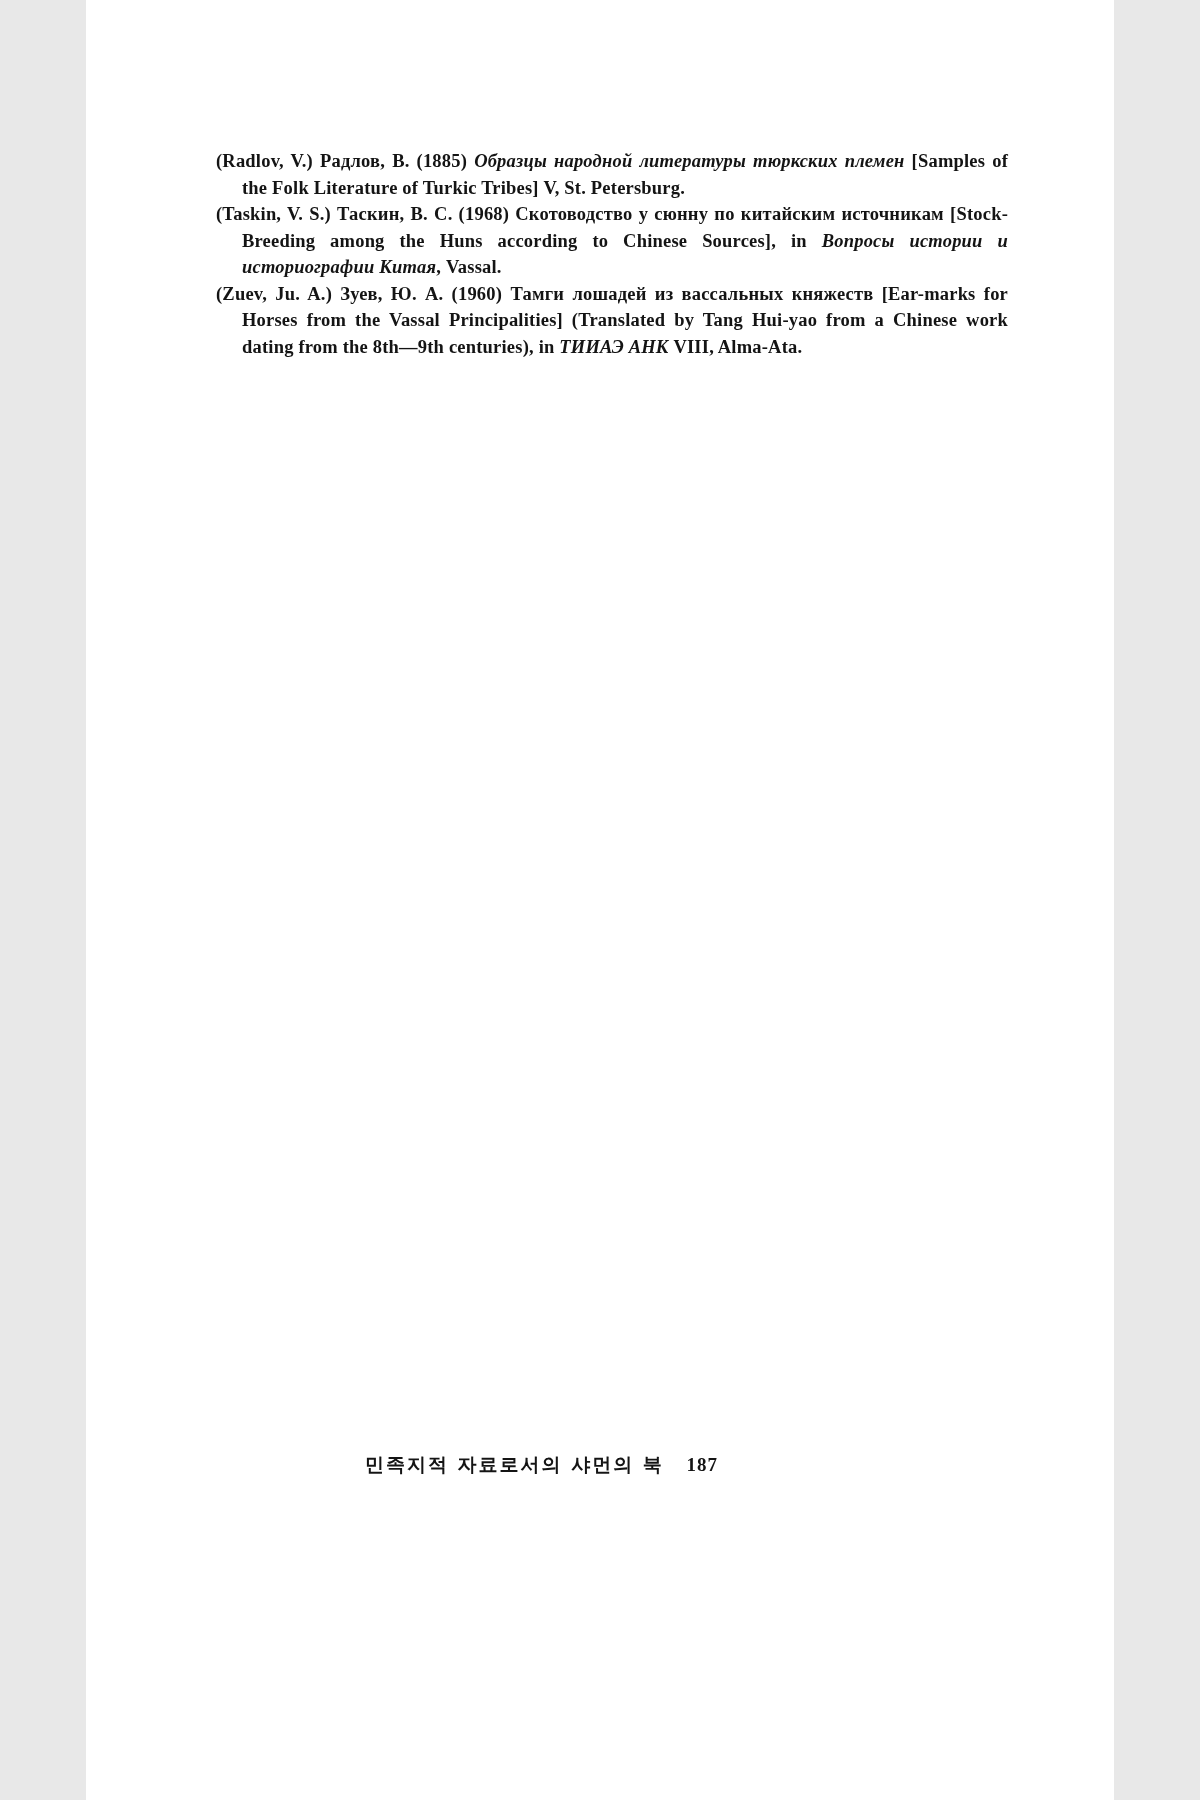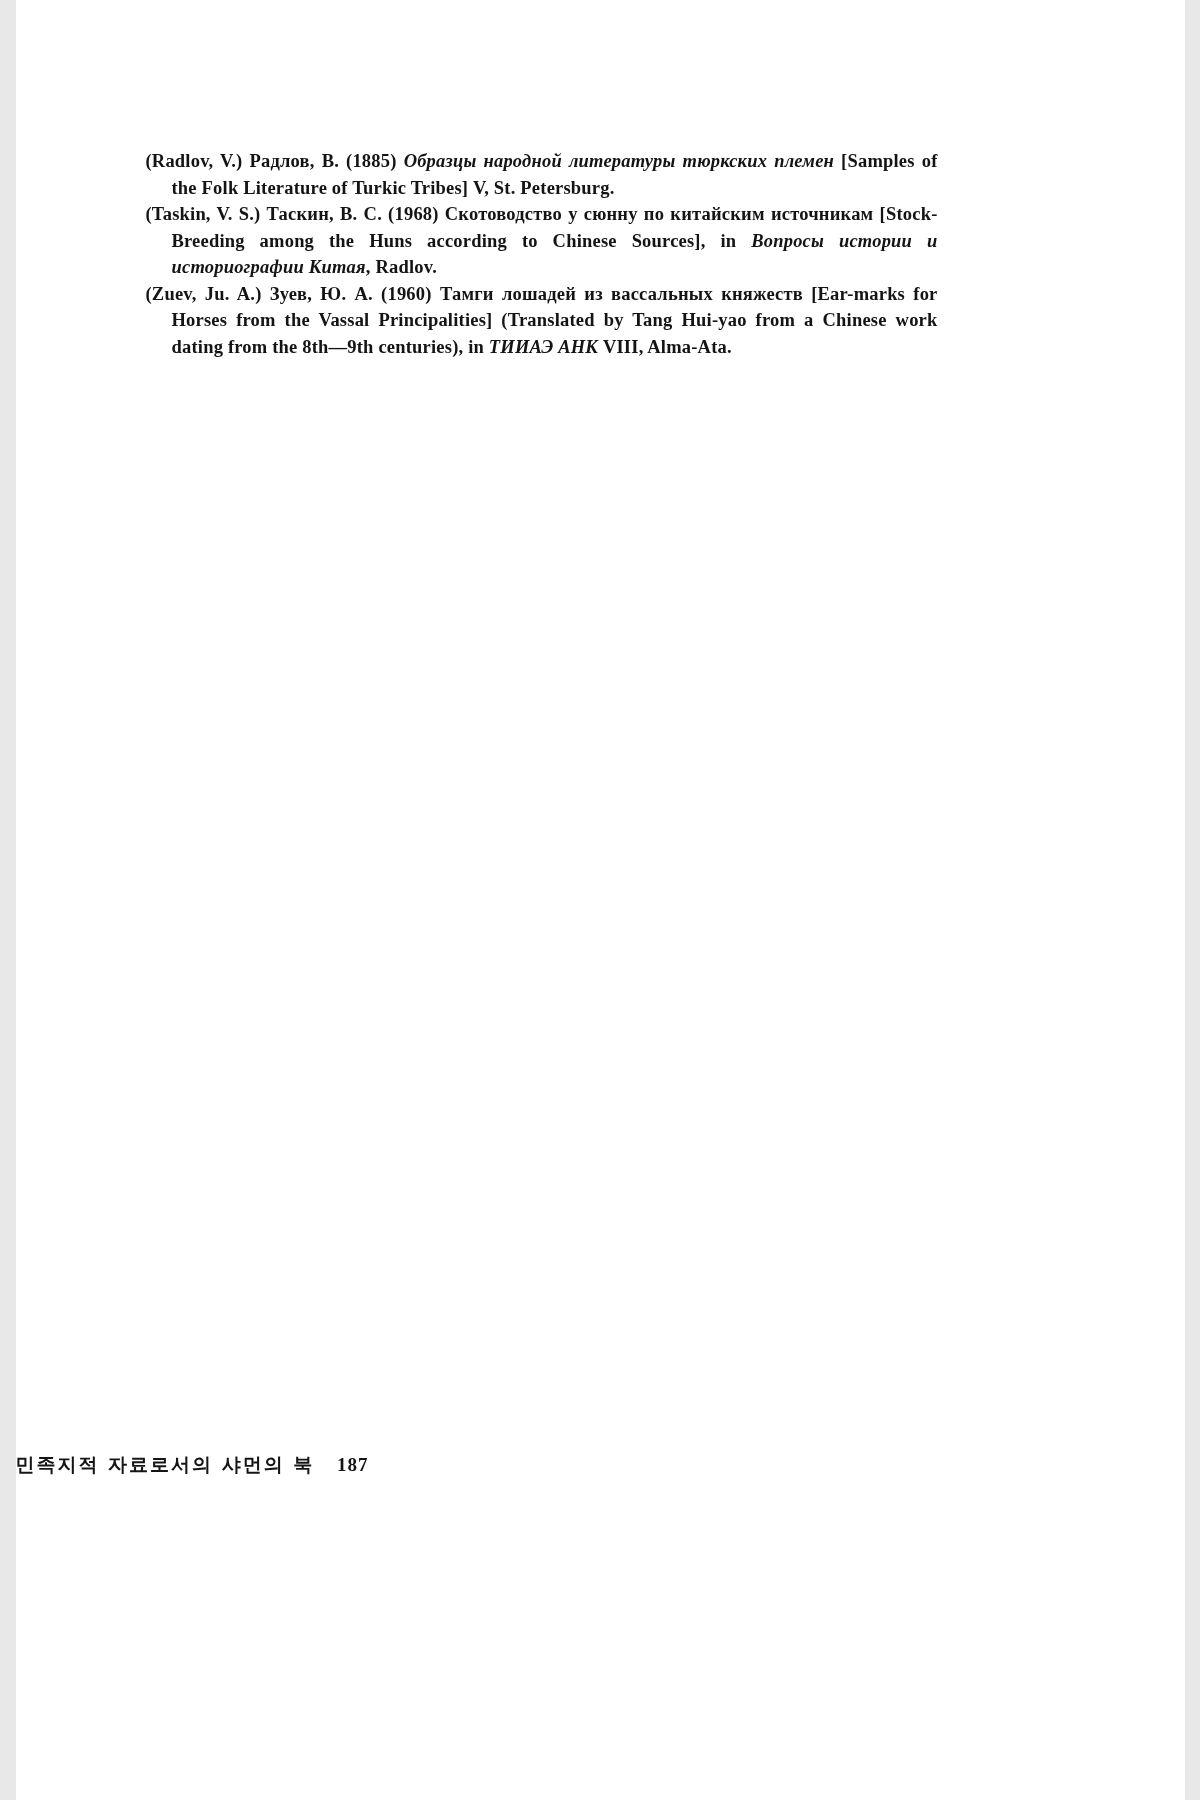--- a/index.html
+++ b/index.html
@@ -2,21 +2,21 @@
 <html><head>
 <meta charset="utf-8">
 <style>
   html, body {
     margin: 0;
     padding: 0;
     background: #e8e8e8;
   }
   .page {
     position: relative;
-    width: 1169px;
+    width: 1028px;
     height: 1800px;
     margin: 0 auto;
     background: #ffffff;
     overflow: hidden;
     font-family: "Liberation Serif", "DejaVu Serif", serif;
     color: #141414;
   }
   .content {
     position: absolute;
     top: 148px;
@@ -31,23 +31,23 @@
     text-indent: -26px;
     letter-spacing: 0.2px;
     text-align: justify;
   }
   .entry .it {
     font-style: italic;
   }
   .footer {
     position: absolute;
     top: 1452px;
-    left: 0;
+    left: 8px;
     width: 895px;
-    text-align: left;
+    text-align: center;
     font-size: 19px;
     font-weight: 700;
     white-space: nowrap;
   }
   .footer .running-title {
     font-family: "DejaVu Sans", "Liberation Sans", sans-serif;
     font-weight: 600;
     letter-spacing: 2px;
   }
   .footer .page-number {
@@ -58,21 +58,21 @@
   }
 </style>
 </head>
 <body>
 
 <div class="page">
 
   <div class="content" id="bibliography-list">
 
   <div class="entry"><span>(Radlov, V.) Радлов, В. (1885) </span><span class="it">Образцы народной литературы тюркских племен</span><span> [Samples of the Folk Literature of Turkic Tribes] V, St. Petersburg.</span></div>
-      <div class="entry"><span>(Taskin, V. S.) Таскин, В. С. (1968) Скотоводство у сюнну по китайским источникам [Stock-Breeding among the Huns according to Chinese Sources], in </span><span class="it">Вопросы истории и историографии Китая</span><span>, Radlov.</span></div>
+      <div class="entry"><span>(Taskin, V. S.) Таскин, В. С. (1968) Скотоводство у сюнну по китайским источникам [Stock-Breeding among the Huns according to Chinese Sources], in </span><span class="it">Вопросы истории и историографии Китая</span><span>, Vassal.</span></div>
       <div class="entry"><span>(Zuev, Ju. A.) Зуев, Ю. А. (1960) Тамги лошадей из вассальных княжеств [Ear-marks for Horses from the Vassal Principalities] (Translated by Tang Hui-yao from a Chinese work dating from the 8th—9th centuries), in </span><span class="it">ТИИАЭ АНК</span><span> VIII, Alma-Ata.</span></div>
     </div>
 
   <div class="footer">
     <span class="running-title">민족지적 자료로서의 샤먼의 북</span>
     <span class="page-number">187</span>
   </div>
 
 </div>
 

